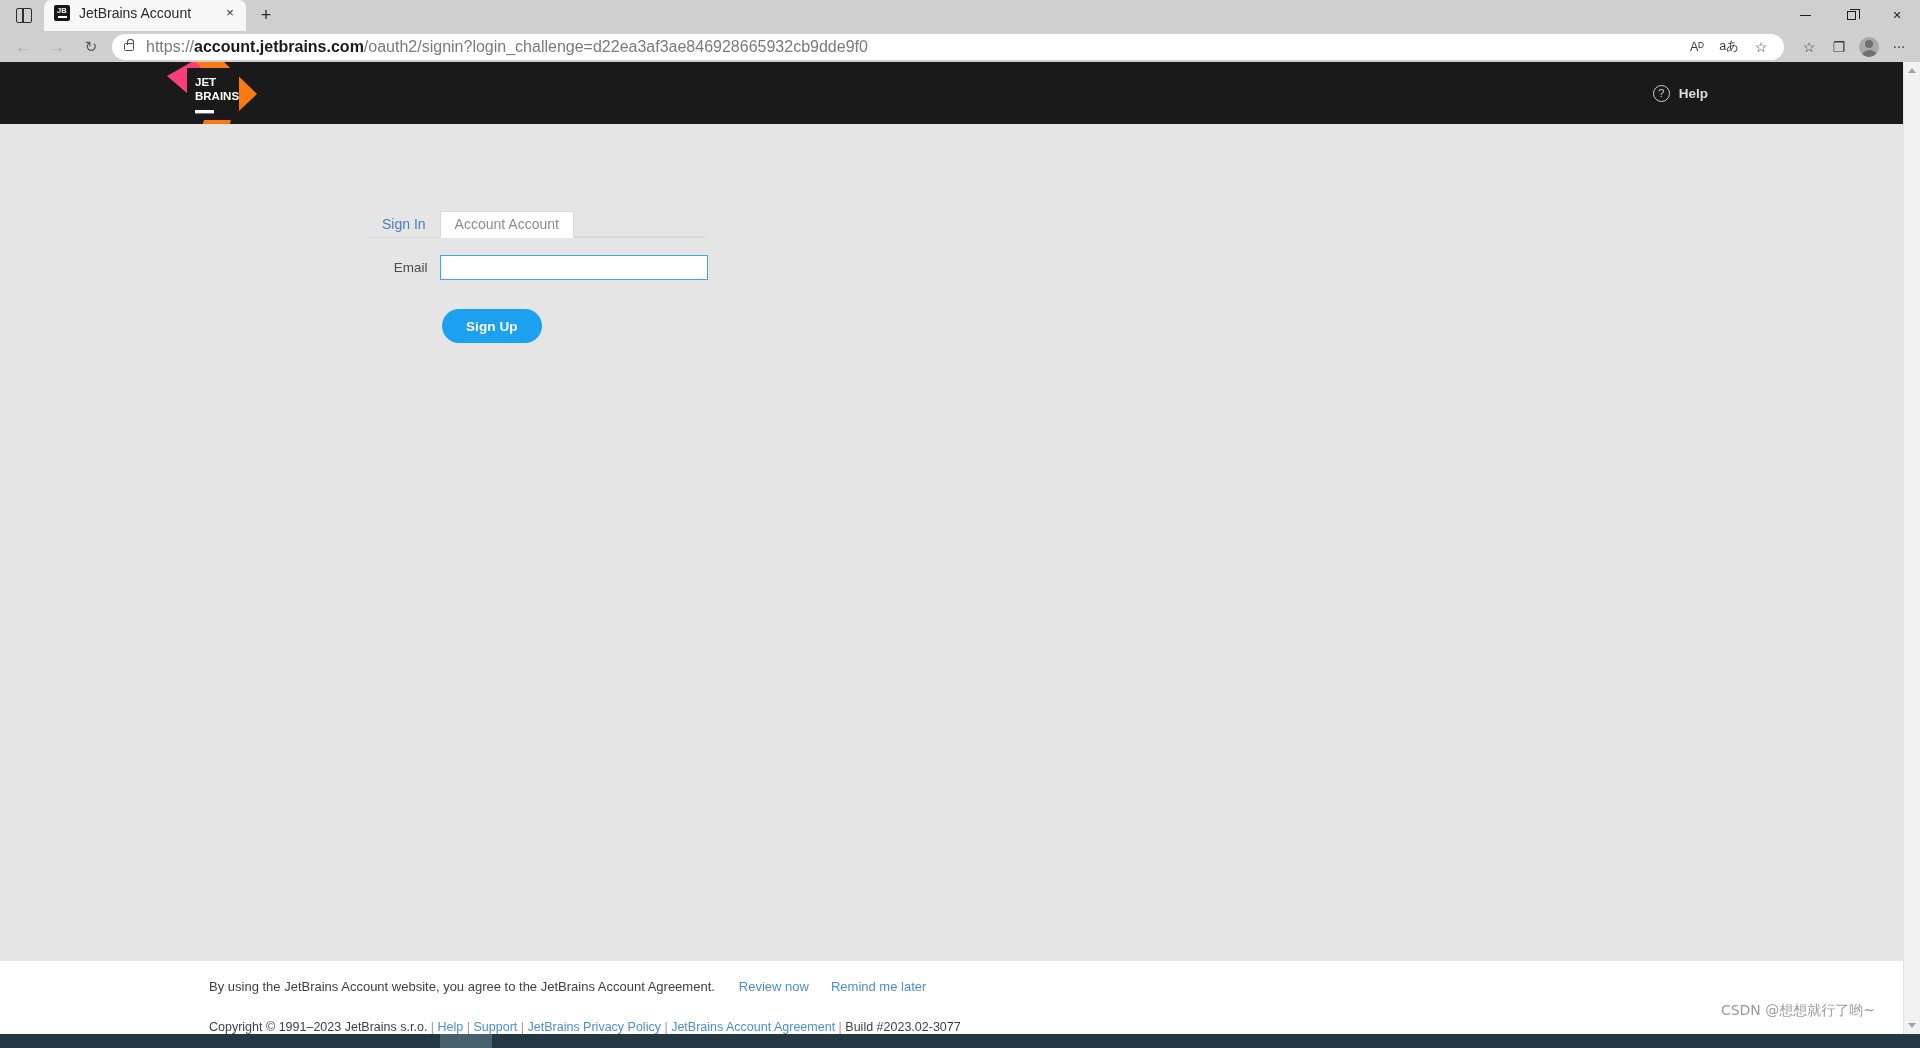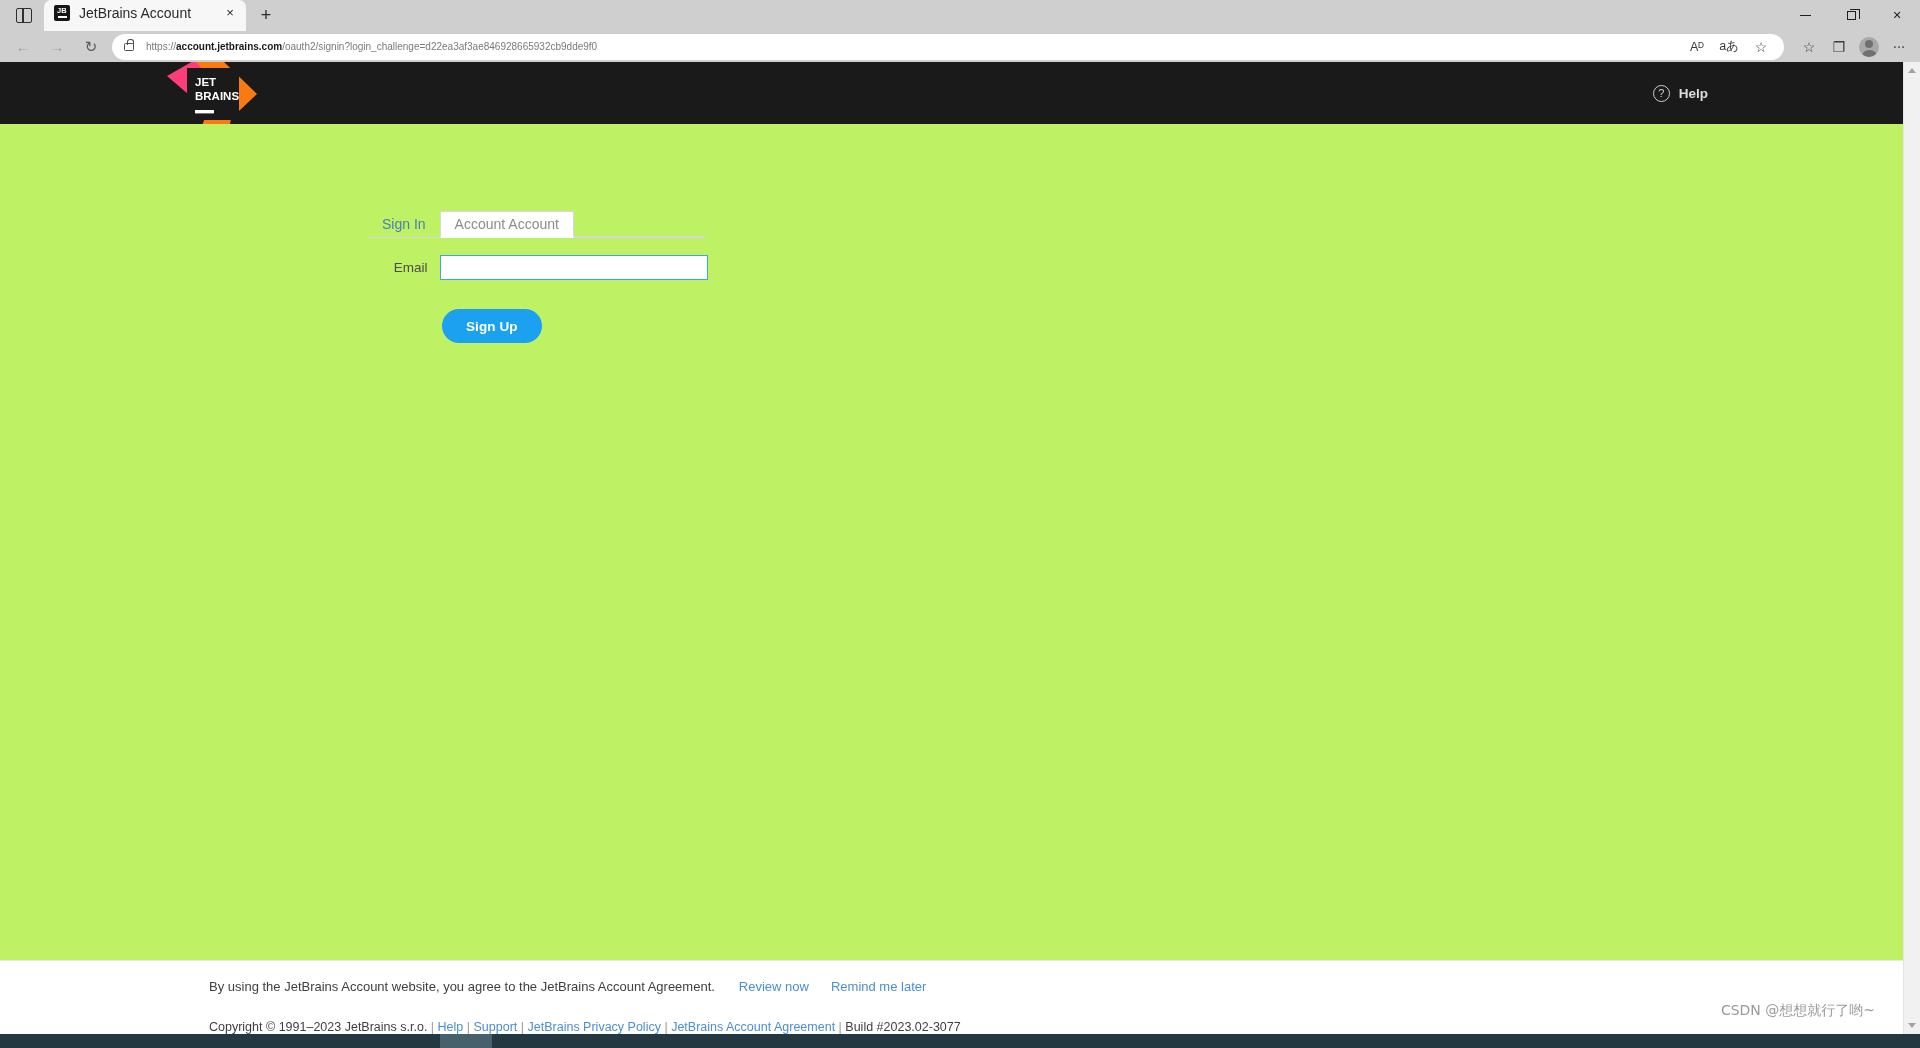--- a/index.html
+++ b/index.html
@@ -178,21 +178,21 @@
   .lock-ico:before {
     content: "";
     position: absolute;
     left: 2px; top: -5px;
     width: 5px; height: 5px;
     border: 1.3px solid #4d4d4d;
     border-bottom: none;
     border-radius: 3px 3px 0 0;
   }
   .url-text {
-    font-size: 10px;
+    font-size: 16px;
     color: #7a7a7a;
     white-space: nowrap;
     overflow: hidden;
     flex: 1;
   }
   .url-text b { color: #1a1a1a; font-weight: 600; }
   .url-icons {
     display: flex;
     align-items: center;
     gap: 2px;
@@ -315,21 +315,21 @@
     justify-content: center;
     font-size: 11px;
     font-weight: normal;
     color: #cfcfcf;
   }
 
   
   .main {
     flex: 1;
     position: relative;
-    background: #bef264;
+    background: #e5e5e5;
     overflow: hidden;
   }
   .form-block {
     position: absolute;
     left: 368px;
     top: 88px;
     width: 340px;
   }
   .tabs {
     display: flex;

